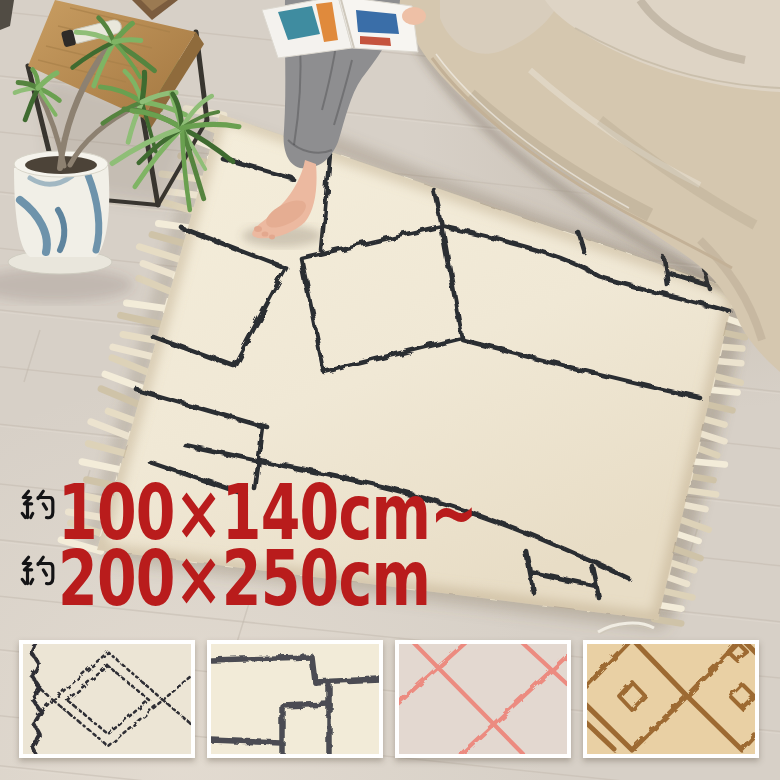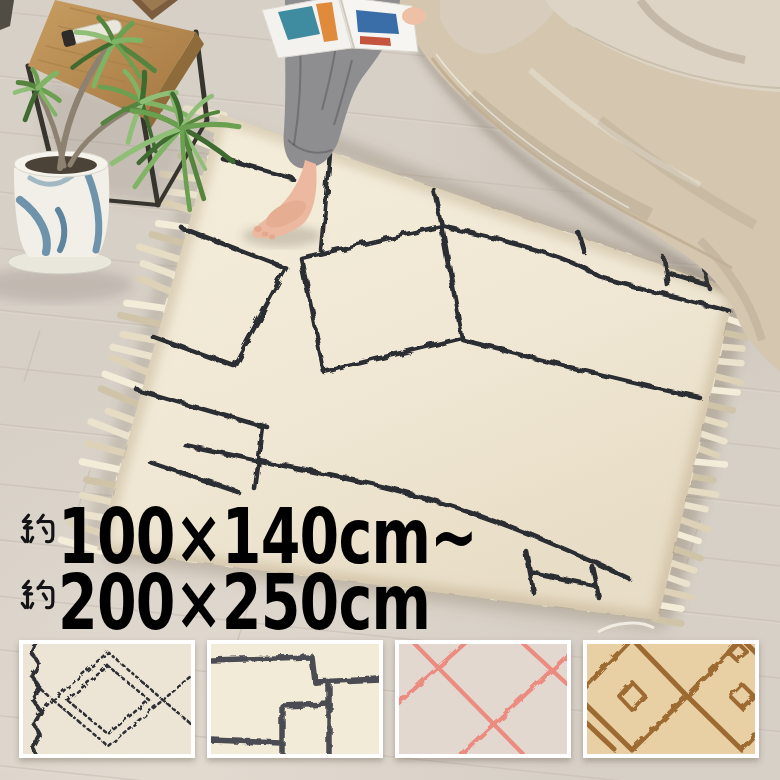--- a/index.html
+++ b/index.html
@@ -1,20 +1,20 @@
 <!DOCTYPE html>
 <html><head>
 <meta charset="utf-8">
 <style>
   html,body{margin:0;padding:0;background:#888;}
   #stage{position:relative;width:780px;height:780px;overflow:hidden;
          font-family:"DejaVu Sans","Liberation Sans",sans-serif;background:#d7d0c7;}
   #scene{position:absolute;left:0;top:0;}
   
-  .size-overlay{position:absolute;left:18px;top:498px;color:#000000;}
+  .size-overlay{position:absolute;left:18px;top:474px;color:#b91c1c;}
   .size-line{position:relative;height:66px;white-space:nowrap;line-height:1;}
   .size-line .yaku-wrap{display:inline-block;width:38px;height:38px;vertical-align:baseline;margin-right:2px;}
   .size-line .yaku-wrap svg{display:block;width:38px;height:38px;}
   .yaku-text{font-size:0;}
   .size-text{display:inline-block;font-size:77px;font-weight:bold;letter-spacing:-1px;
              transform:scaleX(0.74);transform-origin:left 80%;}
   
   .swatches{position:absolute;left:0;top:640px;width:780px;height:118px;}
   .swatch{position:absolute;top:0;width:176px;height:118px;background:#fff;
           box-shadow:0 3px 6px rgba(80,70,55,.35);box-sizing:border-box;padding:4px;cursor:pointer;}

